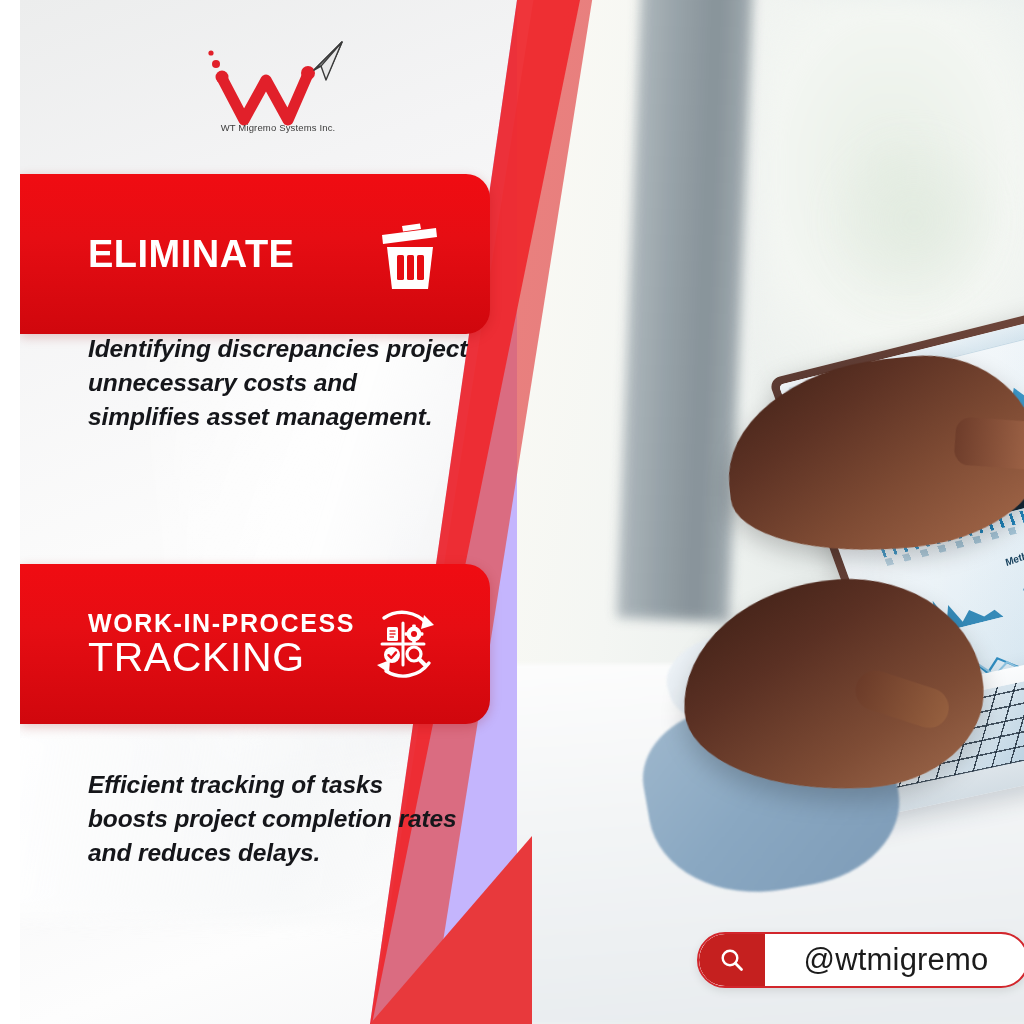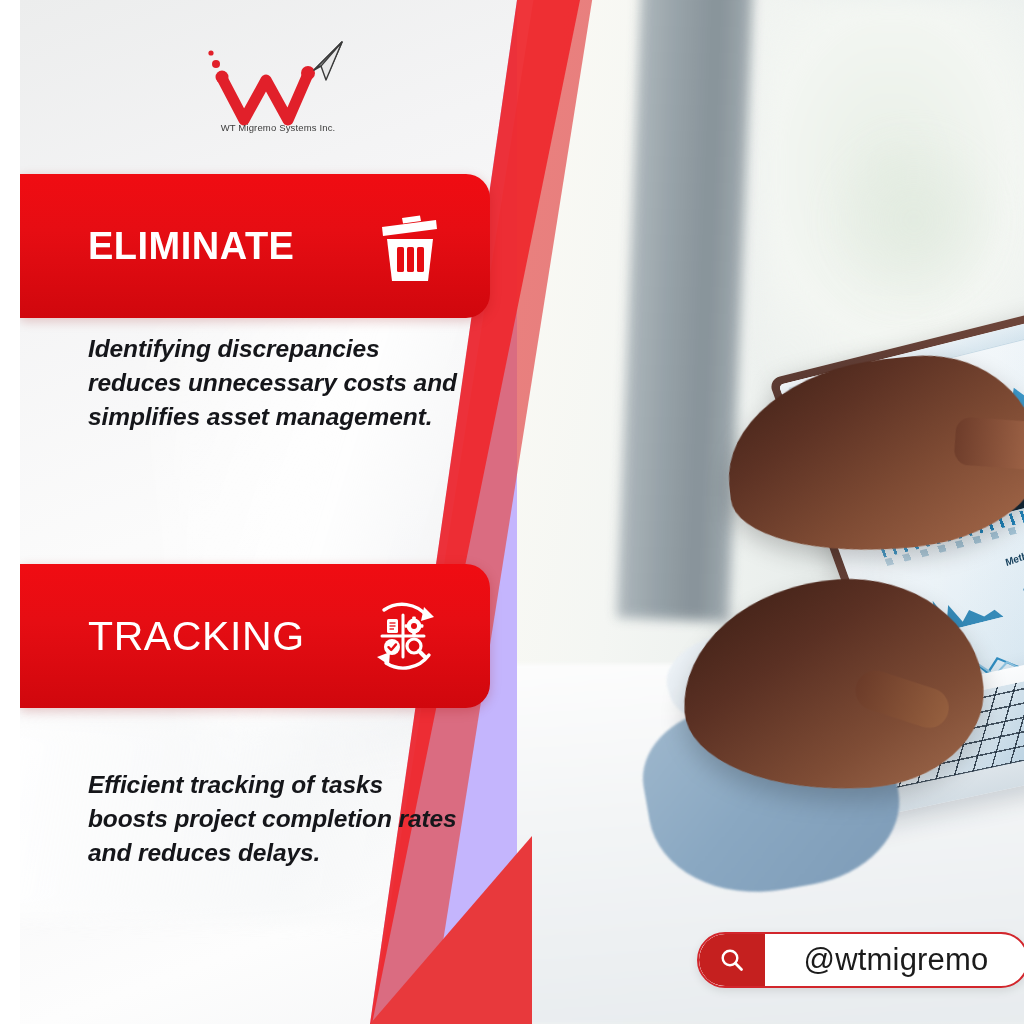--- a/index.html
+++ b/index.html
@@ -180,21 +180,21 @@
   
   .logo{ position:absolute; left:188px; top:40px; width:140px; height:100px; }
   .logo-name{
     position:absolute; left:0; top:82px; width:140px; text-align:center;
     font-size:9.5px; color:#3b3b3b; letter-spacing:.15px;
     font-family:"Liberation Sans", sans-serif;
   }
 
   
   .banner{
-    position:absolute; left:0; height:144px;
+    position:absolute; left:0; height:160px;
     background:linear-gradient(180deg,#f00c12 0%, #e60d13 40%, #d0070d 100%);
     border-radius:0 24px 24px 0;
     box-shadow:0 3px 12px rgba(150,0,0,.22);
     display:flex; align-items:center;
   }
   .banner-1{ top:174px; width:470px; }
   .banner-2{ top:564px; width:470px; }
   .banner-txt{ padding-left:68px; color:#fff; }
   .bn-l1{ font-size:38px; font-weight:800; letter-spacing:.5px; line-height:1.02; }
   .bn-l2{ font-size:31px; font-weight:800; letter-spacing:1.2px; line-height:1.1; }
@@ -328,24 +328,25 @@
         <path d="M6 18 L60 11 L61 20 L7 27 Z" fill="#fff"></path>
         <path d="M26 9 L44 6.6 L45 12 L27 14.4 Z" fill="#fff"></path>
         <path d="M11 30 L57 30 L52 72 L16 72 Z" fill="#fff"></path>
         <rect x="21" y="38" width="7" height="25" rx="1.6" fill="#e60d13"></rect>
         <rect x="31" y="38" width="7" height="25" rx="1.6" fill="#e60d13"></rect>
         <rect x="41" y="38" width="7" height="25" rx="1.6" fill="#e60d13"></rect>
       </svg>
     </div>
   </div>
 
-  <p class="para para-1">Identifying discrepancies reduces unnecessary costs and simplifies asset management.</p>
+  <p class="para para-1">Identifying discrepancies project unnecessary costs and simplifies asset management.</p>
 
   <div class="banner banner-2">
     <div class="banner-txt">
+      <div class="bn-small">WORK-IN-PROCESS</div>
       <div class="bn-big">TRACKING</div>
     </div>
     <div class="banner-icon">
       <svg width="78" height="78" viewBox="0 0 78 78">
         <g fill="none" stroke="#fff" stroke-width="3.4" stroke-linecap="round">
           <path d="M20 13 A32 32 0 0 1 63 19"></path>
           <path d="M65 58 A32 32 0 0 1 22 66"></path>
         </g>
         <path d="M60 10 L70 20 L57 24 Z" fill="#fff"></path>
         <path d="M25 68 L13 60 L26 55 Z" fill="#fff"></path>

